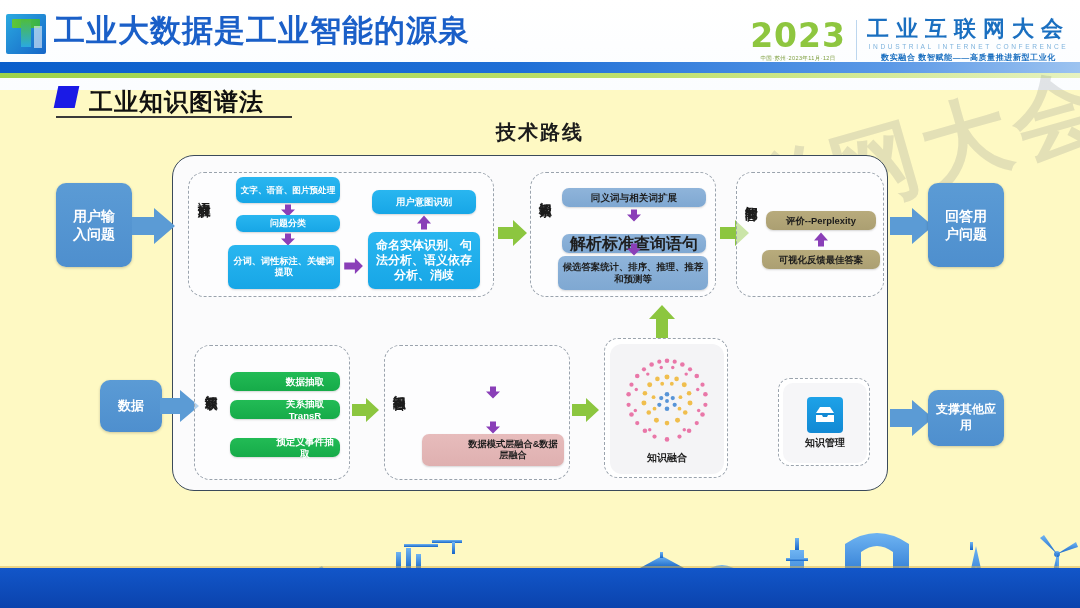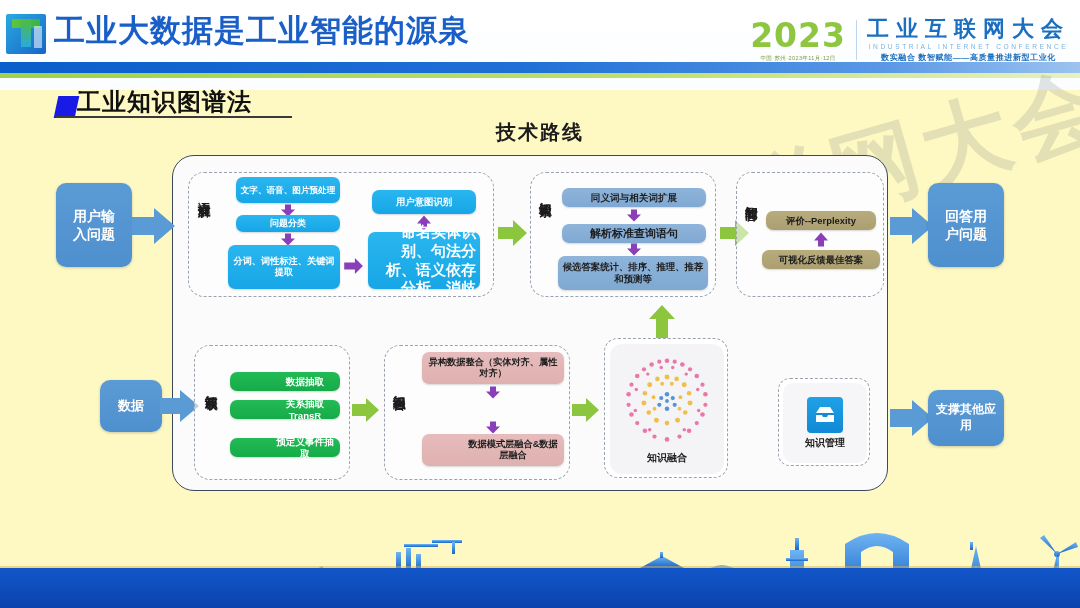--- a/index.html
+++ b/index.html
@@ -82,21 +82,21 @@
     margin-top: 2px; white-space: nowrap;
   }
   #conf-slogan {
     font-size: 8px; color: #1a6fc0; letter-spacing: .6px;
     margin-top: 2px; white-space: nowrap; font-weight: bold;
   }
 
   
   #section-heading {
     position: absolute; left: 56px; top: 86px;
-    display: flex; align-items: flex-end; 
+    display: flex; align-items: flex-start; gap: 12px;
   }
   #section-bullet {
     width: 21px; height: 22px;
     background: #1a1ae6;
     transform: skewX(-12deg);
   }
   #section-label {
     font-size: 24px; font-weight: bold; color: #111;
     letter-spacing: 1px; white-space: nowrap;
   }
@@ -295,38 +295,38 @@
     </div>
     <svg class="arrow-right-purple" style="left:344px; top:258px;" width="22" height="18" viewBox="0 0 22 18">
       <path d="M0 5 L12 5 L12 0 L21 9 L12 18 L12 13 L0 13 Z" fill="#8a3fb8"></path>
     </svg>
     <div class="node n-blue" style="left:372px; top:190px; width:104px; height:24px; font-size:9.4px;">
       <span>用户意图识别</span>
     </div>
     <svg class="arrow-up-purple" style="left:416px; top:215px;" width="16" height="14" viewBox="0 0 16 14">
       <path d="M8 0 L15 8 L11 8 L11 14 L5 14 L5 8 L1 8 Z" fill="#8a3fb8"></path>
     </svg>
-    <div class="node n-blue" style="left:368px; top:232px; width:112px; height:57px; font-size:15px;text-align:right;">
+    <div class="node n-blue" style="left:368px; top:232px; width:112px; height:57px; font-size:12px;">
       <span>命名实体识别、句法分析、语义依存分析、消歧</span>
     </div>
 
     <svg class="arrow-big" style="left:498px; top:218px;" width="30" height="30" viewBox="0 0 30 30">
       <path d="M0 9 L15 9 L15 2 L29 15 L15 28 L15 21 L0 21 Z" fill="#8cc63f"></path>
     </svg>
 
     <div class="group" style="left:530px; top:172px; width:186px; height:125px;"></div>
     <div class="group-label" style="left:538px; top:192px;">知识检索</div>
 
     <div class="node n-blue2" style="left:562px; top:188px; width:144px; height:19px; font-size:9.6px;">
       <span>同义词与相关词扩展</span>
     </div>
     <svg class="arrow-down-purple" style="left:626px; top:208px;" width="16" height="12" viewBox="0 0 16 12">
       <path d="M5 0 L11 0 L11 5 L15 5 L8 12 L1 5 L5 5 Z" fill="#8a3fb8"></path>
     </svg>
-    <div class="node n-blue2" style="left:562px; top:224px; width:144px; height:19px; font-size:11px;">
+    <div class="node n-blue2" style="left:562px; top:234px; width:144px; height:19px; font-size:16px;">
       <span>解析标准查询语句</span>
     </div>
     <svg class="arrow-down-purple" style="left:626px; top:242px;" width="16" height="12" viewBox="0 0 16 12">
       <path d="M5 0 L11 0 L11 5 L15 5 L8 12 L1 5 L5 5 Z" fill="#8a3fb8"></path>
     </svg>
     <div class="node n-blue2" style="left:558px; top:256px; width:150px; height:34px; font-size:9.4px;">
       <span>候选答案统计、排序、推理、推荐和预测等</span>
     </div>
 
     <svg class="arrow-big" style="left:720px; top:218px;" width="30" height="30" viewBox="0 0 30 30">
@@ -374,23 +374,20 @@
       <span>预定义事件抽取</span>
     </div>
 
     <svg class="arrow-big" style="left:352px; top:396px;" width="28" height="28" viewBox="0 0 28 28">
       <path d="M0 8 L14 8 L14 2 L27 14 L14 26 L14 20 L0 20 Z" fill="#8cc63f"></path>
     </svg>
 
     <div class="group" style="left:384px; top:345px; width:186px; height:135px;"></div>
     <div class="group-label" style="left:392px; top:385px;">知识融合</div>
 
-    <div class="node n-pink" style="left:422px; top:352px; width:142px; height:32px; font-size:9.2px;">
-      <span>异构数据整合（实体对齐、属性对齐）</span>
-    </div>
     <svg class="arrow-down-purple" style="left:485px; top:385px;" width="16" height="12" viewBox="0 0 16 12">
       <path d="M5 0 L11 0 L11 5 L15 5 L8 12 L1 5 L5 5 Z" fill="#8a3fb8"></path>
     </svg>
     <svg class="arrow-down-purple" style="left:485px; top:420px;" width="16" height="12" viewBox="0 0 16 12">
       <path d="M5 0 L11 0 L11 5 L15 5 L8 12 L1 5 L5 5 Z" fill="#8a3fb8"></path>
     </svg>
     <div class="node n-pink" style="left:422px; top:434px; width:142px; height:32px; font-size:9.2px;padding-left:44px;">
       <span>数据模式层融合&amp;数据层融合</span>
     </div>
 

